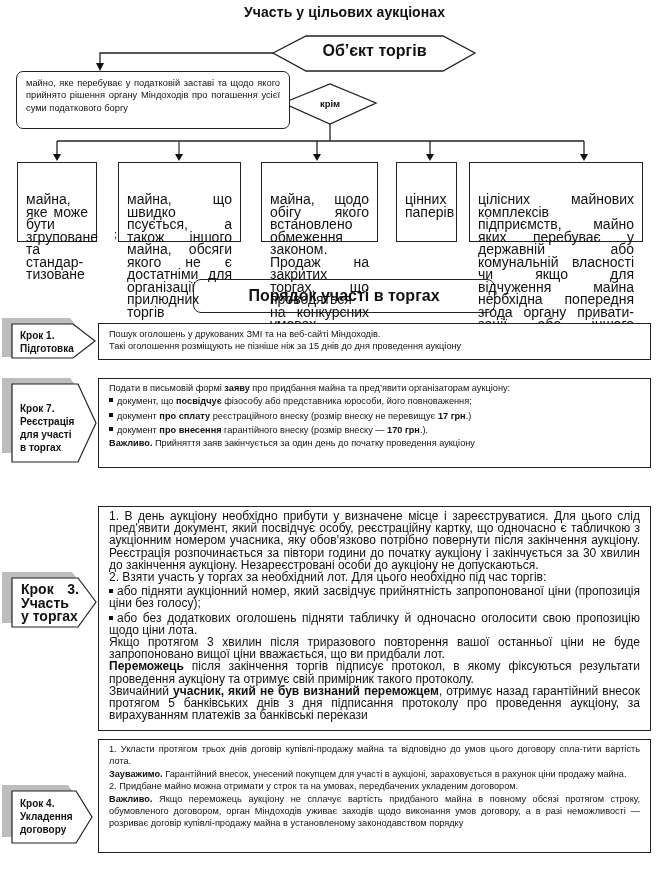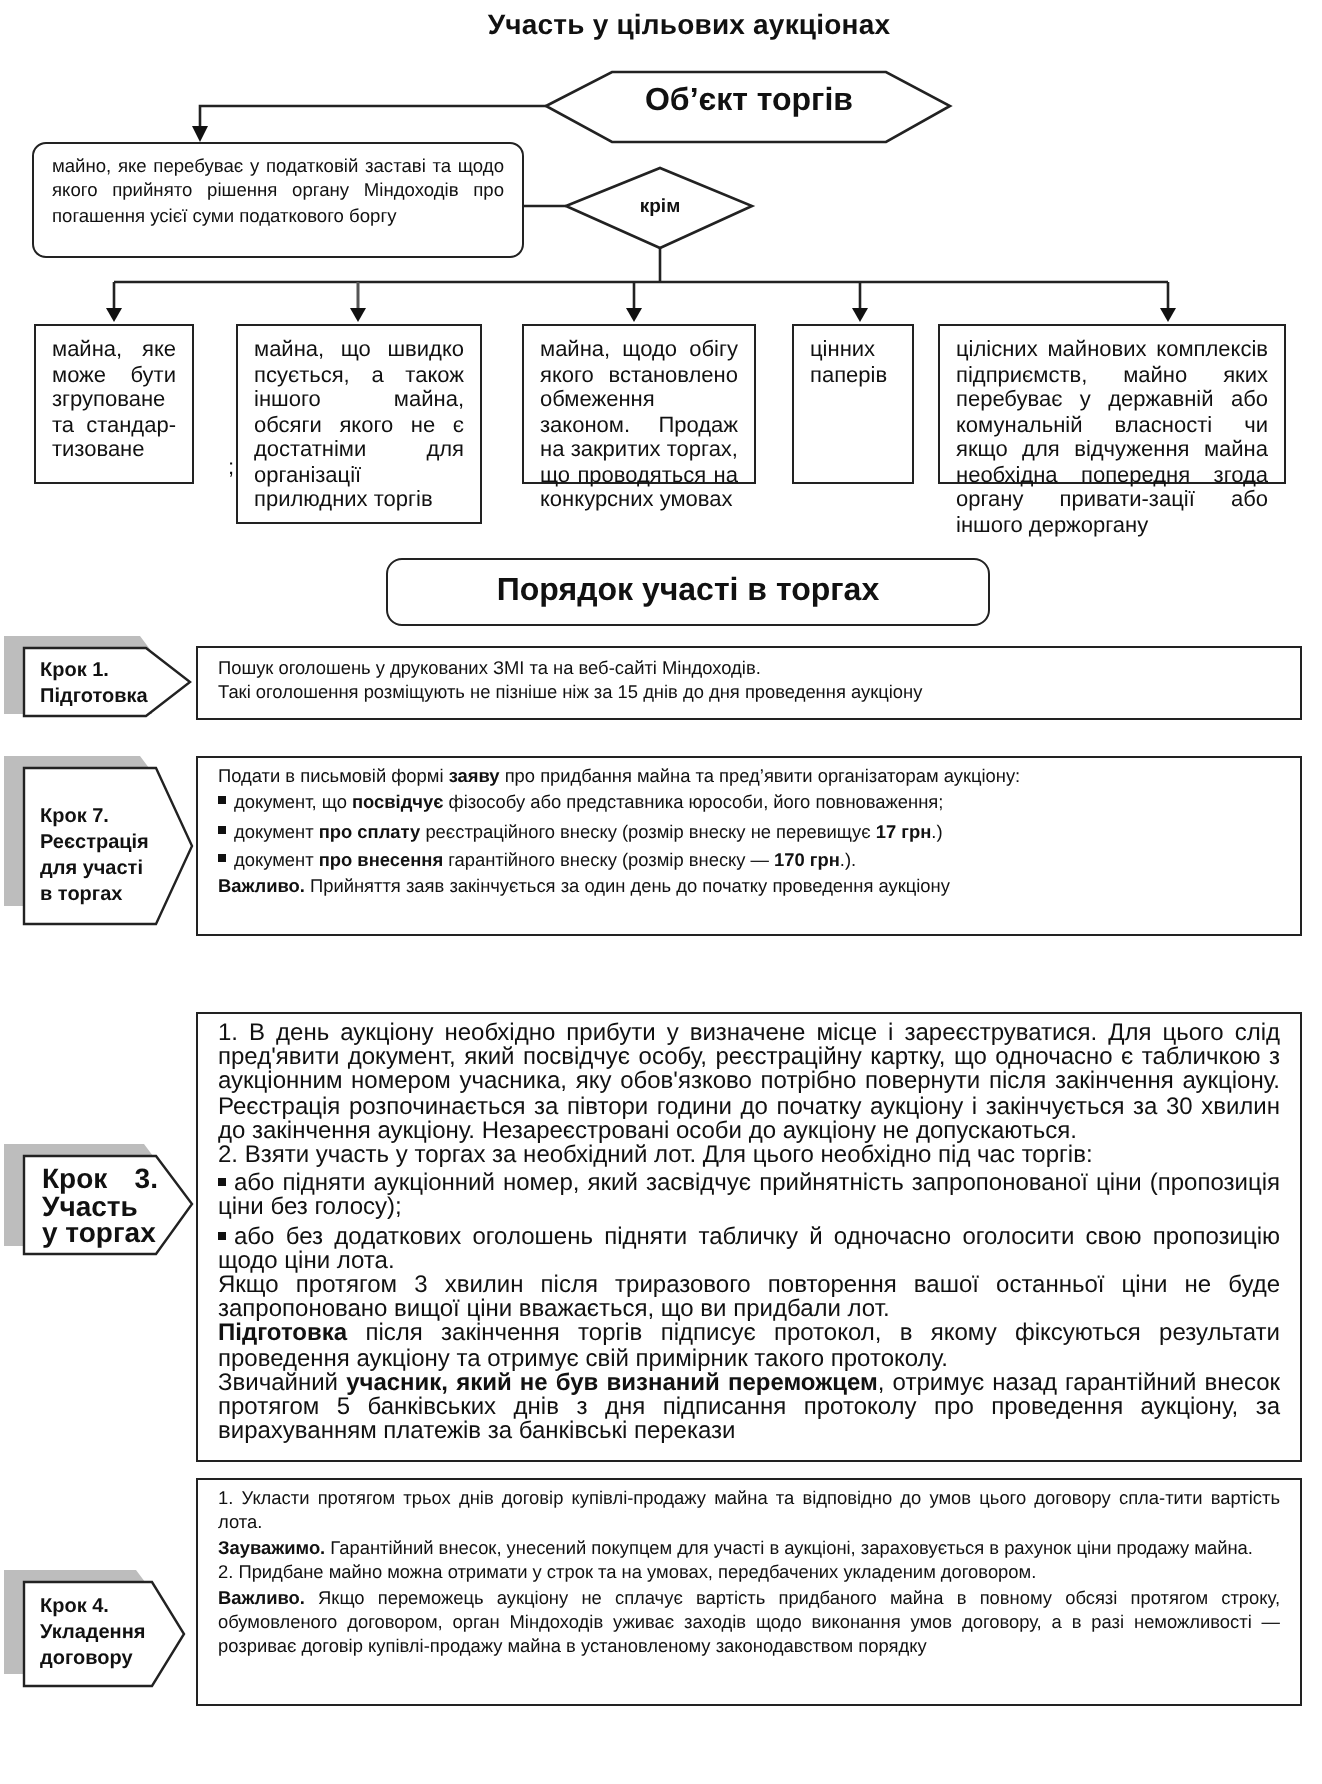--- a/index.html
+++ b/index.html
@@ -6,21 +6,21 @@
   body{width:661px;height:892px;position:relative;overflow:hidden;font-family:"Liberation Sans",sans-serif;color:#111;}
   .abs{position:absolute;padding-left:14px;}
   .title{left:0;width:661px;top:4px;text-align:center;font-weight:bold;font-size:14px;letter-spacing:0.1px;color:#111;}
   svg.lines{position:absolute;left:0;top:0;}
   .txt{font-size:9.3px;line-height:12.3px;}
   .just{text-align:justify;}
   .box{position:absolute;border:1.3px solid #222;background:#fff;box-sizing:border-box;}
   .rbox{border-radius:7px;}
   .hexlabel{position:absolute;font-weight:bold;font-size:16px;text-align:center;}
   .dlabel{position:absolute;font-weight:bold;font-size:9.5px;text-align:center;}
-  .cat{position:absolute;padding:6px 8px 4px 8px;font-size:11px;line-height:12.5px;text-align:justify;}
+  .cat{position:absolute;padding:6px 8px 4px 8px;font-size:14px;line-height:12.5px;text-align:justify;margin-top:24px;}
   .step-label{position:absolute;font-weight:bold;font-size:10px;line-height:13px;}
   .content{position:absolute;border:1.3px solid #222;box-sizing:border-box;background:#fff;padding:5px 10px;font-size:9.2px;line-height:12.4px;text-align:justify;}
   .content p{margin:0;}
   .bul{display:inline-block;width:4px;height:4px;background:#111;margin-right:4px;vertical-align:2px;}
   .section-title{position:absolute;left:193px;top:279px;width:302px;height:34px;border:1.3px solid #222;border-radius:8px;box-sizing:border-box;text-align:center;font-weight:bold;font-size:16px;line-height:32px;}
 </style>
 </head>
 <body>
 
 <div class="abs title">Участь у цільових аукціонах</div>
@@ -63,31 +63,31 @@
 
   <polygon points="2,572 72,572 78,580 78,623 2,623" fill="#bdbdbd"></polygon>
   <polygon points="12,578 78,578 96,602 78,627 12,627" fill="#fff" stroke="#222" stroke-width="1.2"></polygon>
 
   <polygon points="2,785 68,785 74,793 74,837 2,837" fill="#bdbdbd"></polygon>
   <polygon points="12,791 76,791 92,817 76,843 12,843" fill="#fff" stroke="#222" stroke-width="1.2"></polygon>
 </svg>
 
 <div class="hexlabel" style="left:306px;top:42px;width:137px;">Об’єкт торгів</div>
 
-<div class="box rbox txt just" style="left:16px;top:71px;width:246px;height:58px;padding:5px 9px;overflow:hidden;">
+<div class="box rbox txt just" style="left:16px;top:71px;width:274px;height:58px;padding:5px 9px;overflow:hidden;">
   <span>майно, яке перебуває у податковій заставі та щодо якого прийнято рішення органу Міндоходів про погашення усієї суми податкового боргу</span>
 </div>
 
 <div class="dlabel" style="left:306px;top:98px;width:48px;">крім</div>
 
 <div class="box" style="left:17px;top:162px;width:80px;height:80px;">
   <div class="cat" style="left:0;top:0;right:0;">майна, яке може бути згруповане та стандар-тизоване</div>
 </div>
 <div class="abs" style="left:100px;top:228px;font-size:11px;">;</div>
-<div class="box" style="left:118px;top:162px;width:123px;height:100px;">
+<div class="box" style="left:118px;top:162px;width:123px;height:80px;">
   <div class="cat" style="left:0;top:0;right:0;">майна, що швидко псується, а також іншого майна, обсяги якого не є достатніми для організації прилюдних торгів</div>
 </div>
 <div class="box" style="left:261px;top:162px;width:117px;height:80px;">
   <div class="cat" style="left:0;top:0;right:0;">майна, щодо обігу якого встановлено обмеження законом. Продаж на закритих торгах, що проводяться на конкурсних умовах</div>
 </div>
 <div class="box" style="left:396px;top:162px;width:61px;height:80px;">
   <div class="cat" style="left:0;top:0;right:0;text-align:left;">цінних паперів</div>
 </div>
 <div class="box" style="left:469px;top:162px;width:174px;height:80px;">
   <div class="cat" style="left:0;top:0;right:0;">цілісних майнових комплексів підприємств, майно яких перебуває у державній або комунальній власності чи якщо для відчуження майна необхідна попередня згода органу привати-зації або іншого держоргану</div>
@@ -110,21 +110,21 @@
   <p><b>Важливо.</b><span> Прийняття заяв закінчується за один день до початку проведення аукціону</span></p>
 </div>
 
 <div class="step-label" style="left:21px;top:583px;width:58px;font-size:14px;line-height:13.5px;text-align:justify;">Крок 3. Участь у торгах</div>
 <div class="content" style="left:98px;top:506px;width:553px;height:225px;padding:3px 10px;font-size:12px;line-height:12.2px;">
   <p>1. В день аукціону необхідно прибути у визначене місце і зареєструватися. Для цього слід пред'явити документ, який посвідчує особу, реєстраційну картку, що одночасно є табличкою з аукціонним номером учасника, яку обов'язково потрібно повернути після закінчення аукціону. Реєстрація розпочинається за півтори години до початку аукціону і закінчується за 30 хвилин до закінчення аукціону. Незареєстровані особи до аукціону не допускаються.</p>
   <p>2. Взяти участь у торгах за необхідний лот. Для цього необхідно під час торгів:</p>
   <p style="margin-top:2px;"><span class="bul"></span><span>або підняти аукціонний номер, який засвідчує прийнятність запропонованої ціни (пропозиція ціни без голосу);</span></p>
   <p style="margin-top:2px;"><span class="bul"></span><span>або без додаткових оголошень підняти табличку й одночасно оголосити свою пропозицію щодо ціни лота.</span></p>
   <p>Якщо протягом 3 хвилин після триразового повторення вашої останньої ціни не буде запропоновано вищої ціни вважається, що ви придбали лот.</p>
-  <p><b>Підготовка</b><span> після закінчення торгів підписує протокол, в якому фіксуються результати проведення аукціону та отримує свій примірник такого протоколу.</span></p>
+  <p><b>Переможець</b><span> після закінчення торгів підписує протокол, в якому фіксуються результати проведення аукціону та отримує свій примірник такого протоколу.</span></p>
   <p><span>Звичайний </span><b>учасник, який не був визнаний переможцем</b><span>, отримує назад гарантійний внесок протягом 5 банківських днів з дня підписання протоколу про проведення аукціону, за вирахуванням платежів за банківські перекази</span></p>
 </div>
 
 <div class="step-label" style="left:20px;top:797px;width:58px;">Крок 4. Укладення договору</div>
 <div class="content" style="left:98px;top:739px;width:553px;height:114px;padding:3px 10px;">
   <p>1. Укласти протягом трьох днів договір купівлі-продажу майна та відповідно до умов цього договору спла-тити вартість лота.</p>
   <p><b>Зауважимо.</b><span> Гарантійний внесок, унесений покупцем для участі в аукціоні, зараховується в рахунок ціни продажу майна.</span></p>
   <p>2. Придбане майно можна отримати  у строк та на умовах, передбачених укладеним договором.</p>
   <p><b>Важливо.</b><span> Якщо переможець аукціону не сплачує вартість придбаного майна в повному обсязі протягом строку, обумовленого договором, орган Міндоходів  уживає заходів щодо виконання умов договору, а в разі неможливості — розриває договір купівлі-продажу майна в установленому законодавством порядку</span></p>
 </div>

